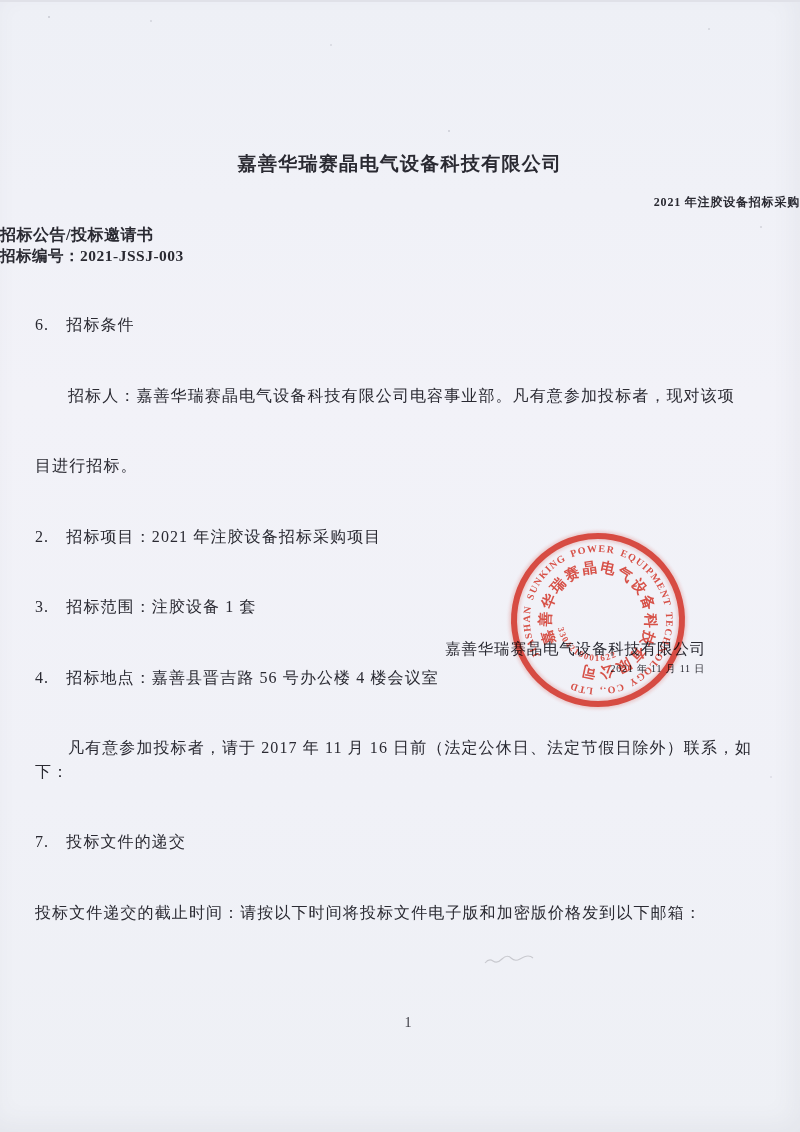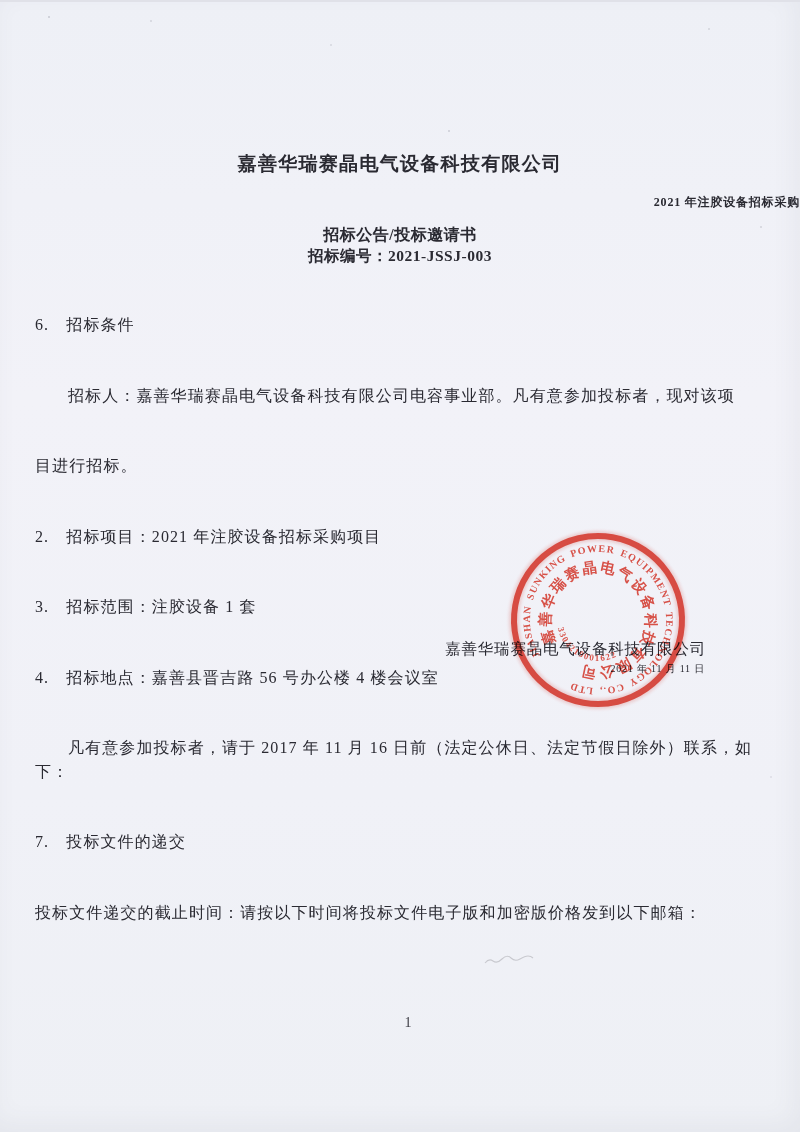--- a/index.html
+++ b/index.html
@@ -47,30 +47,28 @@
     top: 192px; left: 0; right: 0;
     text-align: right;
     font-size: 12px;
     font-weight: bold;
     letter-spacing: 0.8px;
     white-space: pre-wrap;
   }
   .doc-type {
     position: absolute;
     top: 223px; left: 0; right: 0;
-    text-align: center;
     font-size: 16px;
     font-weight: bold;
     letter-spacing: 0.5px;
     white-space: pre-wrap;
   }
   .tender-no {
     position: absolute;
     top: 244px; left: 0; right: 0;
-    text-align: center;
     font-size: 15.5px;
     font-weight: bold;
     letter-spacing: 0.5px;
     white-space: pre-wrap;
   }
   .body-text {
     position: absolute;
     top: 264px; left: 35px;
     width: 740px;
     font-size: 16px;

